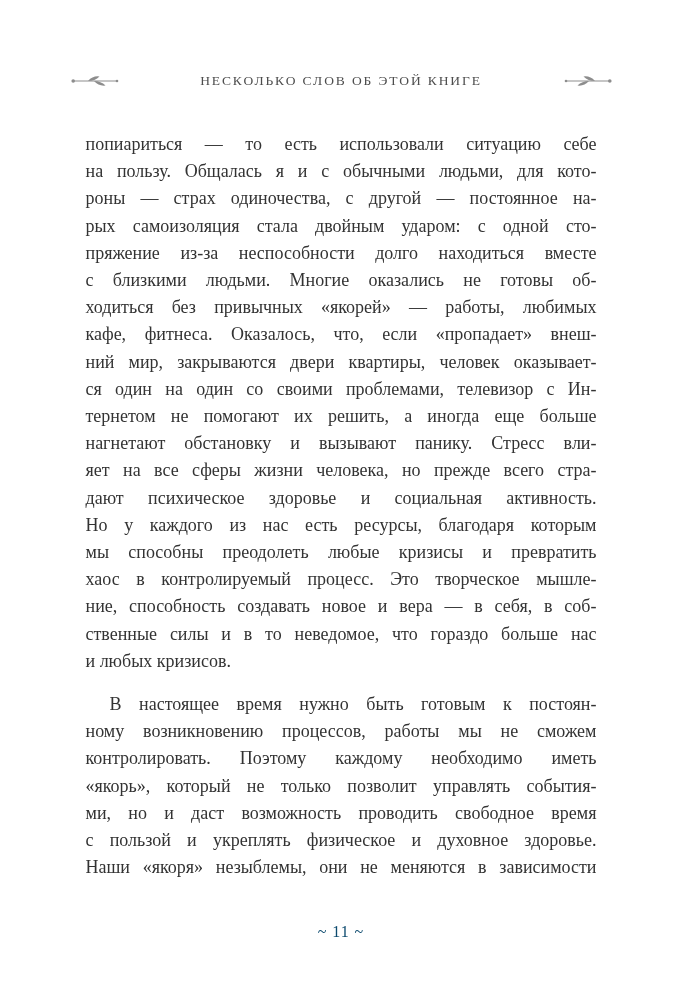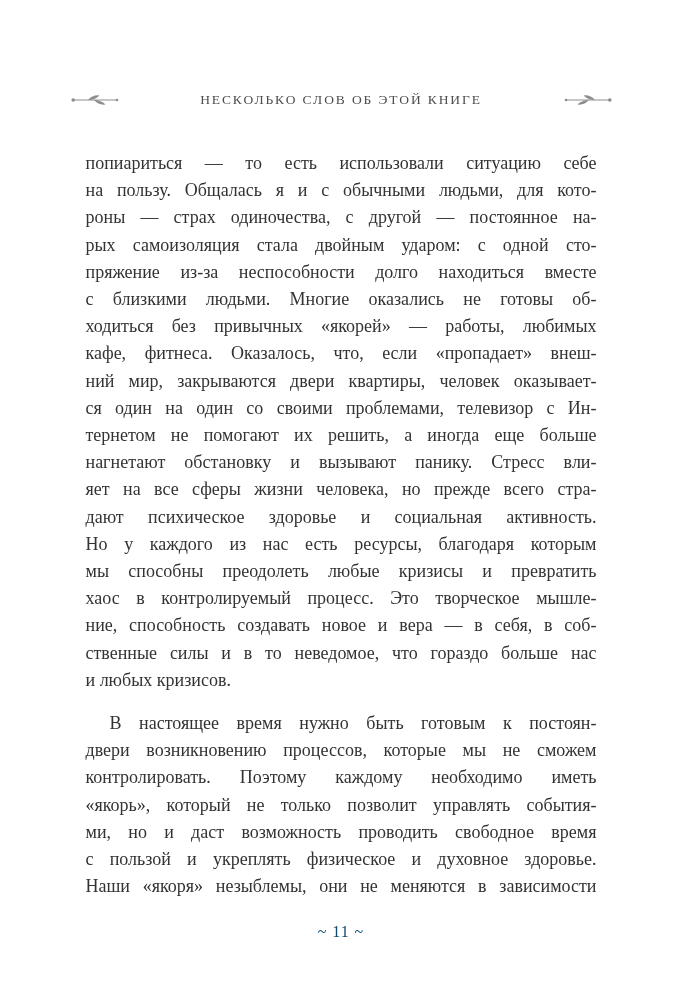--- a/index.html
+++ b/index.html
@@ -18,21 +18,21 @@
 
   .content-col {
     width: 543px;
     margin: 0 auto;
   }
 
   .running-head {
     display: flex;
     align-items: center;
     justify-content: space-between;
-    padding-top: 92px;
+    padding-top: 73px;
   }
 
   .running-title {
     flex: 1;
     text-align: center;
     font-size: 13.5px;
     letter-spacing: 0.14em;
     color: #4d4d4d;
     white-space: nowrap;
   }
@@ -124,21 +124,21 @@
           <div class="line">дают психическое здоровье и социальная активность.</div>
           <div class="line">Но у каждого из нас есть ресурсы, благодаря которым</div>
           <div class="line">мы способны преодолеть любые кризисы и превратить</div>
           <div class="line">хаос в контролируемый процесс. Это творческое мышле-</div>
           <div class="line">ние, способность создавать новое и вера — в себя, в соб-</div>
           <div class="line">ственные силы и в то неведомое, что гораздо больше нас</div>
           <div class="line last">и любых кризисов.</div>
         </div>
         <div class="paragraph indented">
           <div class="line">В настоящее время нужно быть готовым к постоян-</div>
-          <div class="line">двери возникновению процессов, которые мы не сможем</div>
+          <div class="line">ному возникновению процессов, работы мы не сможем</div>
           <div class="line">контролировать. Поэтому каждому необходимо иметь</div>
           <div class="line">«якорь», который не только позволит управлять события-</div>
           <div class="line">ми, но и даст возможность проводить свободное время</div>
           <div class="line">с пользой и укреплять физическое и духовное здоровье.</div>
           <div class="line">Наши «якоря» незыблемы, они не меняются в зависимости</div>
         </div>
       </div>
 
   </div>
 

